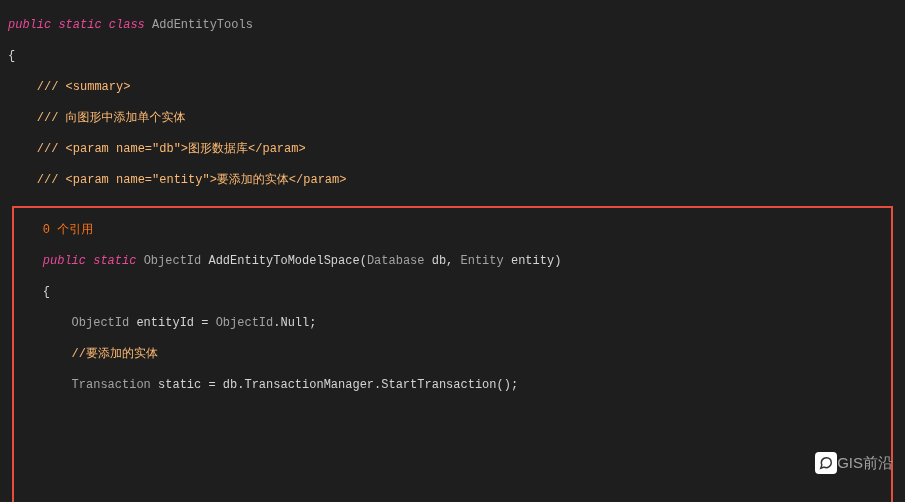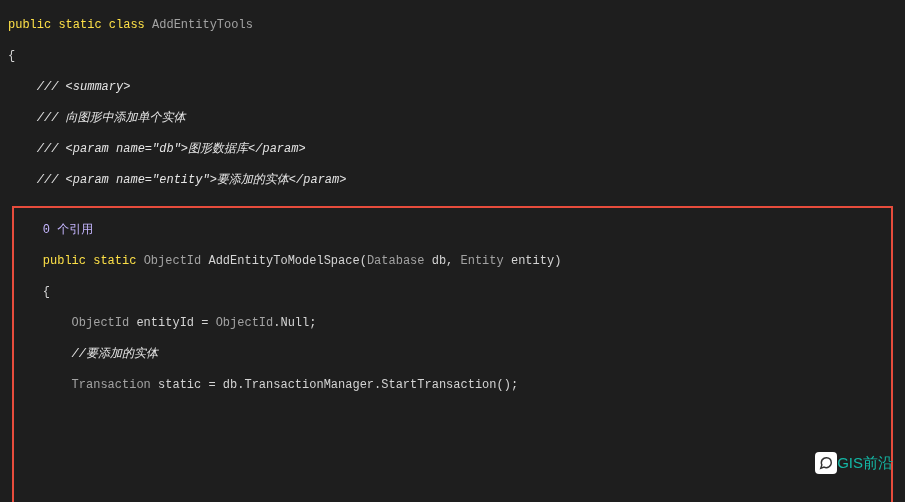--- a/index.html
+++ b/index.html
@@ -12,36 +12,36 @@
       height: 502px;
       overflow: hidden;
       position: relative;
     }
     .code-area {
       padding: 2px 8px;
       line-height: 15.5px;
       white-space: pre;
     }
     .line { display: block; }
-    .kw { color: #fde047; }
+    .kw { color: #ec4899; font-style: italic; }
     .type { color: #a3a3a3; }
-    .comment { color: #e5e5e5; font-style: italic; }
-    .dim { color: #c4b5fd; }
+    .comment { color: #fdba74; }
+    .dim { color: #f97316; }
     .red-box {
       border: 2px solid #e74c3c;
       margin: 2px 4px;
       padding: 0;
     }
     .watermark {
       position: absolute;
       bottom: 28px;
       right: 12px;
       display: flex;
       align-items: center;
-      color: #14b8a6;
+      color: #a3a3a3;
       font-family: "Microsoft YaHei", sans-serif;
       font-size: 15px;
     }
     .wm-icon {
       width: 22px;
       height: 22px;
       background: #fff;
       border-radius: 4px;
       display: flex;
       align-items: center;

